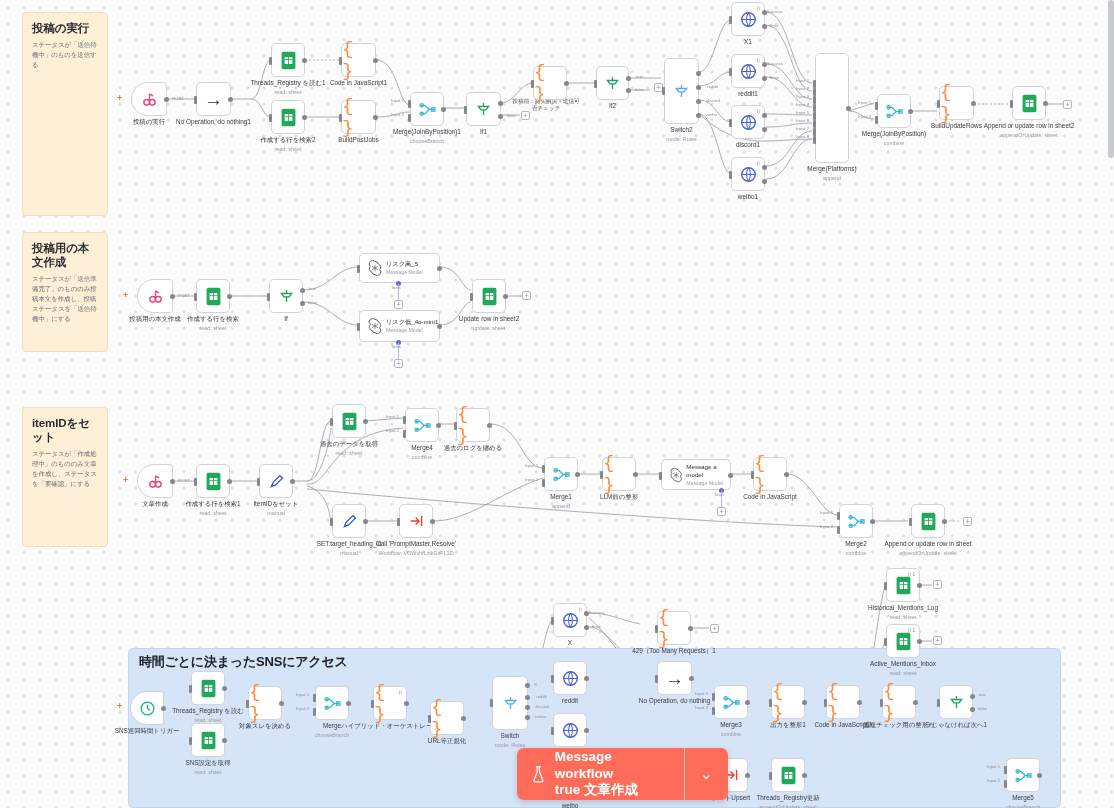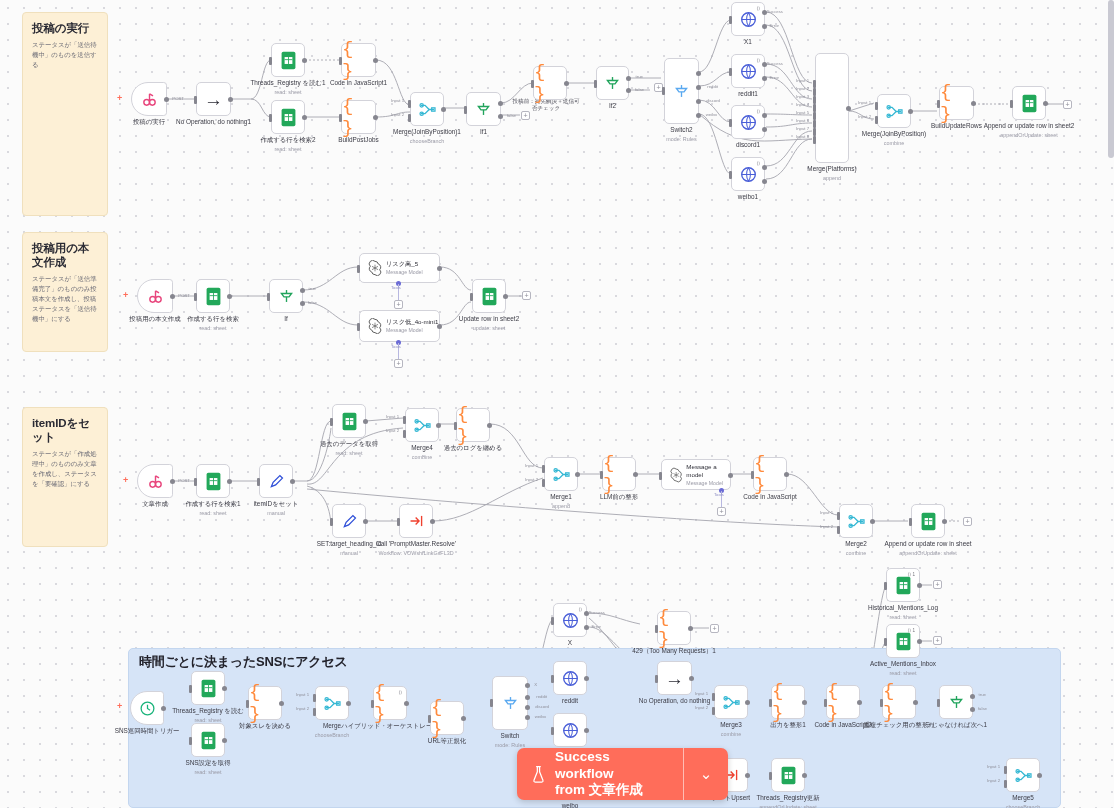--- a/index.html
+++ b/index.html
@@ -1022,22 +1022,22 @@
     <span class="port" style="right:-3px; top:14px;"></span>
     <div class="node-label"><span>Threads_Registry更新</span><span class="node-sub">appendOrUpdate: sheet</span></div>
   </div>
 
   <div class="exec-btn">
     <div class="exec-main">
       <svg class="flask" viewBox="0 0 20 24">
         <path d="M7.5 2h5M8.5 2v7L4 20.5a1.6 1.6 0 0 0 1.5 2.3h9A1.6 1.6 0 0 0 16 20.5L11.5 9V2" fill="none" stroke="#ffffff" stroke-width="1.7" stroke-linecap="round" stroke-linejoin="round"></path>
       </svg>
       <span class="exec-text">
-        <span>Success workflow</span>
-        <span class="sub">from 文章作成</span>
+        <span>Message workflow</span>
+        <span class="sub">true 文章作成</span>
       </span>
     </div>
     <div class="exec-div"></div>
     <div class="exec-caret">⌄</div>
   </div>
 
   <div class="scroll-v" style="top:0;"></div>
 
 </div>
 

